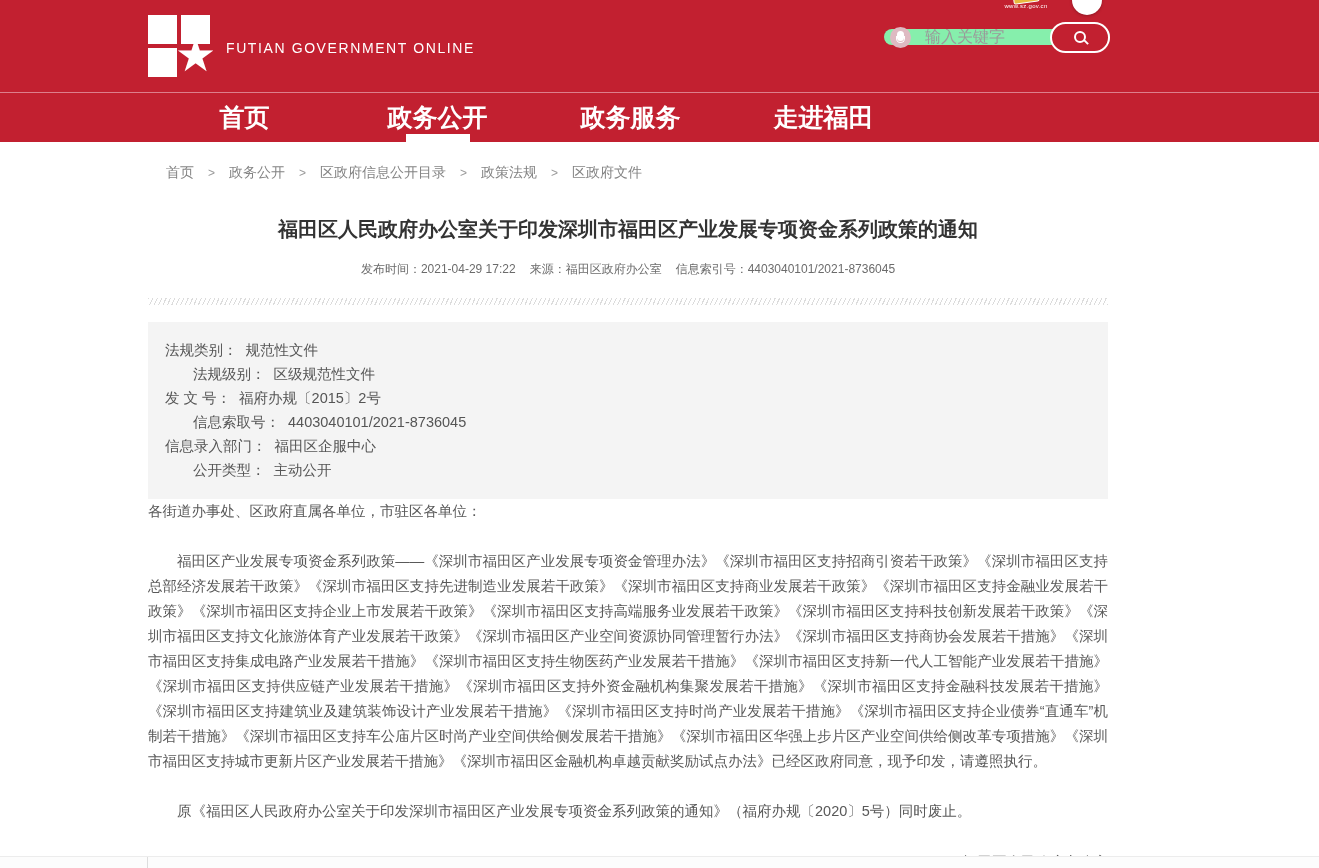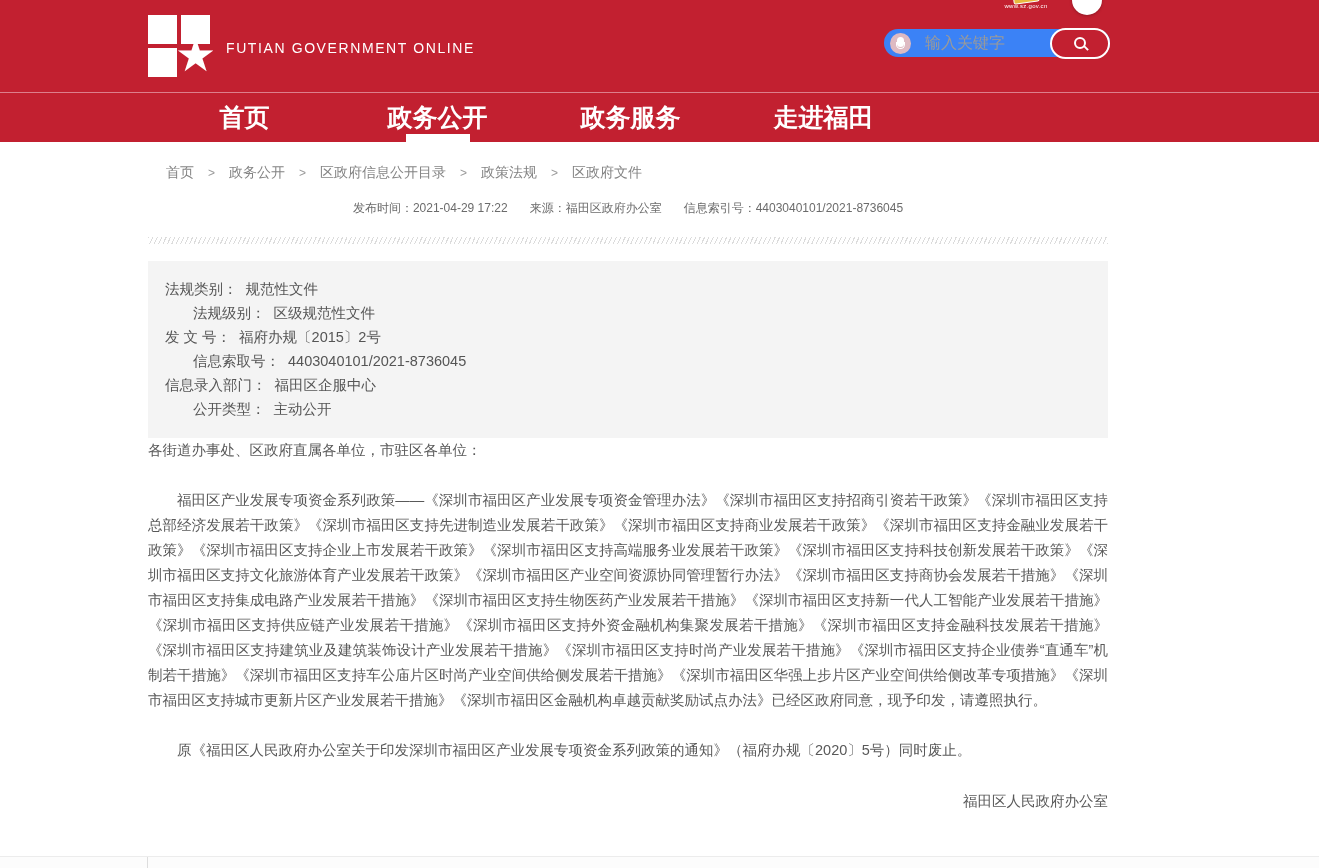--- a/index.html
+++ b/index.html
@@ -15,22 +15,22 @@
   .logo-mark { width:62px; height:62px; display:grid;
     grid-template-columns:1fr 1fr; grid-template-rows:1fr 1fr; gap:4px; }
   .logo-sq { background:#fff; }
   .logo-star-cell { position:relative; }
   .logo-star-cell span { position:absolute; left:-6px; top:-16px; color:#fff;
     font-size:46px; line-height:46px; }
   .logo-text .cn { color:#fff; font-size:36px; font-weight:bold; letter-spacing:3px; }
   .logo-text .en { color:#fff; font-size:14px; letter-spacing:1.6px; margin-top:4px; }
 
   
-  .search { position:absolute; right:0; top:29px; width:226px; height:28px;
-    background:#3b82f6; border-radius:16px; display:flex; align-items:center;
+  .search { position:absolute; right:0; top:29px; width:226px; height:16px;
+    background:#86efac; border-radius:16px; display:flex; align-items:center;
     overflow:visible; }
   .mic { width:21px; height:21px; border-radius:50%; background:#debac2;
     margin-left:6px; position:relative; flex:0 0 auto; cursor:pointer; }
   .mic::before { content:""; position:absolute; left:7px; top:4px; width:7px; height:10px;
     background:#fff; border-radius:4px; }
   .mic::after { content:""; position:absolute; left:6px; top:9px; width:7px; height:6px;
     border:1px solid #fff; border-top:none; border-radius:0 0 7px 7px; }
   .search input { flex:1; border:none; outline:none; height:100%; font-size:16px;
     color:#333; padding-left:14px; background:transparent; min-width:0; }
   .search input::placeholder { color:#9a9a9a; }
@@ -61,21 +61,21 @@
   
   .content { width:960px; margin-left:148px; }
 
   .breadcrumb { padding:22px 0 0 18px; font-size:14px; color:#848484;
     display:flex; align-items:center; gap:14px; }
   .breadcrumb a { color:#848484; text-decoration:none; cursor:pointer; }
   .breadcrumb .sep { color:#9a9a9a; font-size:12px; }
 
   .doc-title { margin-top:34px; text-align:center; font-size:20px; font-weight:bold;
     color:#333; }
-  .doc-meta { margin-top:18px; display:flex; justify-content:center; gap:22px;
+  .doc-meta { margin-top:18px; display:flex; justify-content:center; gap:14px;
     font-size:12px; color:#6b6b6b; }
   .doc-meta b { font-weight:normal; }
 
   .hatch { margin-top:20px; height:7px;
     background:repeating-linear-gradient(115deg,#dcdcdc 0px,#dcdcdc 1px,#ffffff 1px,#ffffff 4px); }
 
   .info-box { margin-top:17px; background:#f4f4f4; padding:17px 0 17px 17px;
     display:grid; grid-template-columns:1fr; row-gap:1px;
     font-size:14.5px; color:#555; }
   .info-cell { line-height:23px; }
@@ -143,20 +143,21 @@
     <span class="sep">&gt;</span>
     <a>政务公开</a>
     <span class="sep">&gt;</span>
     <a>区政府信息公开目录</a>
     <span class="sep">&gt;</span>
     <a>政策法规</a>
     <span class="sep">&gt;</span>
     <a>区政府文件</a>
   </div>
 
+  <h1 class="doc-title">福田区人民政府办公室关于印发深圳市福田区产业发展专项资金系列政策的通知</h1>
 
   <div class="doc-meta">
     <span>
       <b>发布时间：</b><b>2021-04-29 17:22</b>
     </span>
     <span>
       <b>来源：</b><b>福田区政府办公室</b>
     </span>
     <span>
       <b>信息索引号：</b><b>4403040101/2021-8736045</b>

